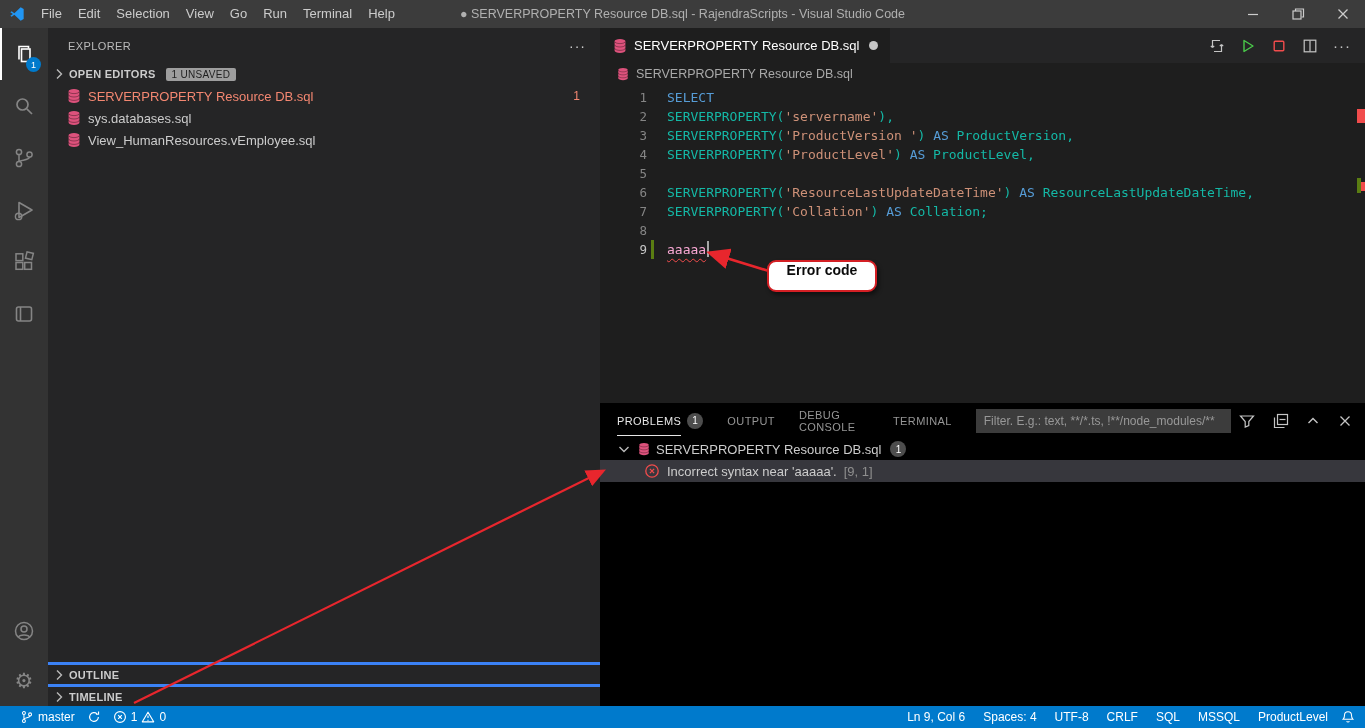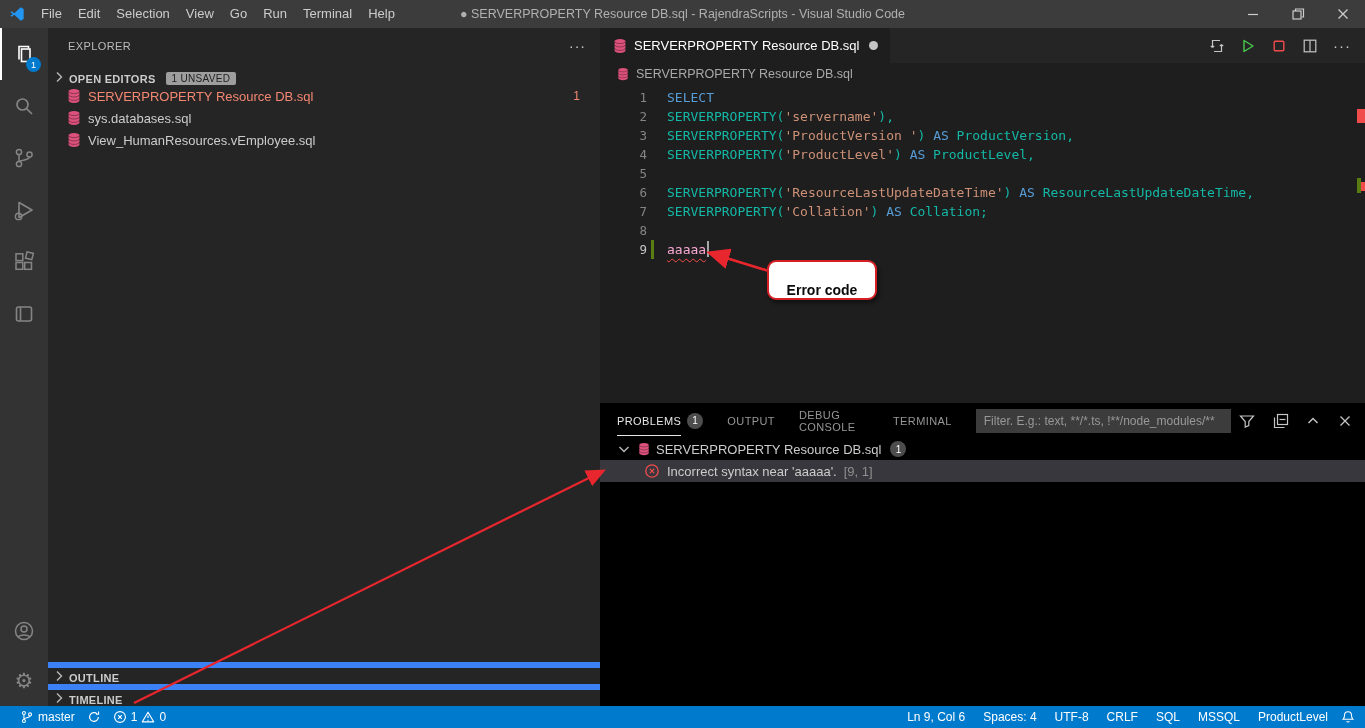--- a/index.html
+++ b/index.html
@@ -33,22 +33,22 @@
   .ab-badge{position:absolute;right:7px;bottom:8px;background:#007acc;color:#fff;border-radius:50%;width:15px;height:15px;font-size:9px;display:flex;align-items:center;justify-content:center;}
   .ab-bottom{margin-top:auto;}
   .ab-item.short{height:50px;}
   .gear{font-family:"DejaVu Sans",sans-serif;font-size:21px;color:#858585;line-height:1;}
 
   
   .sidebar{width:552px;flex:0 0 552px;background:#252526;color:#cccccc;display:flex;flex-direction:column;min-height:0;}
   .sb-title-row{flex:0 0 35px;display:flex;align-items:center;padding:0 14px 0 20px;}
   .sb-title{font-size:11px;letter-spacing:.4px;color:#bbbbbb;}
   .sb-dots{margin-left:auto;font-size:14px;letter-spacing:1px;color:#cccccc;cursor:pointer;line-height:10px;}
-  .sb-section{flex:0 0 22px;display:flex;align-items:flex-end;padding-left:3px;gap:2px;font-size:11px;font-weight:bold;color:#cccccc;letter-spacing:.3px;cursor:pointer;}
-  .sb-section.bordered{border-top:6px solid #3b82f6;}
+  .sb-section{flex:0 0 22px;display:flex;align-items:center;padding-left:3px;gap:2px;font-size:11px;font-weight:bold;color:#cccccc;letter-spacing:.3px;cursor:pointer;}
+  .sb-section.bordered{border-top:3px solid #3b82f6;}
   .chev{color:#b9b9b9;flex:0 0 16px;}
   .chev.down{transform:rotate(90deg);}
   .unsaved-badge{margin-left:8px;background:#9e9e9e;color:#1f1f1f;font-size:10px;font-weight:normal;padding:1px 6px;border-radius:2px;letter-spacing:.3px;}
   .file-list{display:flex;flex-direction:column;}
   .file-row{height:22px;display:flex;align-items:center;gap:6px;padding:0 20px 0 18px;font-size:13px;color:#cccccc;cursor:pointer;}
   .file-row.err .fname{color:#f48771;}
   .fbadge{margin-left:auto;color:#f48771;font-size:12px;}
   .sb-spacer{flex:1;}
 
   
@@ -102,21 +102,21 @@
 
   
   .statusbar{flex:0 0 22px;background:#007acc;color:#ffffff;display:flex;align-items:flex-start;font-size:12px;padding-left:14px;}
   .sb-seg{display:flex;align-items:center;gap:4px;padding:0 6px;height:100%;cursor:pointer;white-space:nowrap;}
   .sb-right{margin-left:auto;display:flex;align-items:center;height:100%;}
   .sb-right .sb-seg{padding:0 9px;}
   .bell-seg{padding:0 10px 0 4px;}
 
   
   .annot{position:absolute;inset:0;width:1365px;height:728px;pointer-events:none;z-index:50;}
-  .callout{position:absolute;left:767px;top:260px;width:110px;height:40px;background:#ffffff;border:2.5px solid #d41f24;border-radius:9px;display:flex;align-items:flex-end;justify-content:center;color:#0a0a0a;font-size:14px;font-weight:bold;z-index:51;box-shadow:2px 3px 4px rgba(0,0,0,.45);}
+  .callout{position:absolute;left:767px;top:260px;width:110px;height:32px;background:#ffffff;border:2.5px solid #d41f24;border-radius:9px;display:flex;align-items:flex-start;justify-content:center;color:#0a0a0a;font-size:14px;font-weight:bold;z-index:51;box-shadow:2px 3px 4px rgba(0,0,0,.45);}
 </style>
 </head>
 <body>
 
 <svg width="0" height="0" style="position:absolute">
   <defs>
     <symbol id="i-vscode" viewBox="0 0 24 24">
         <path fill="#2196f3" d="M17.5 2L8 11 4 8 2 9.5 5.8 12 2 14.5 4 16l4-3 9.5 9L22 19.5v-15z"></path>
       </symbol>
     <symbol id="i-min" viewBox="0 0 16 16">

